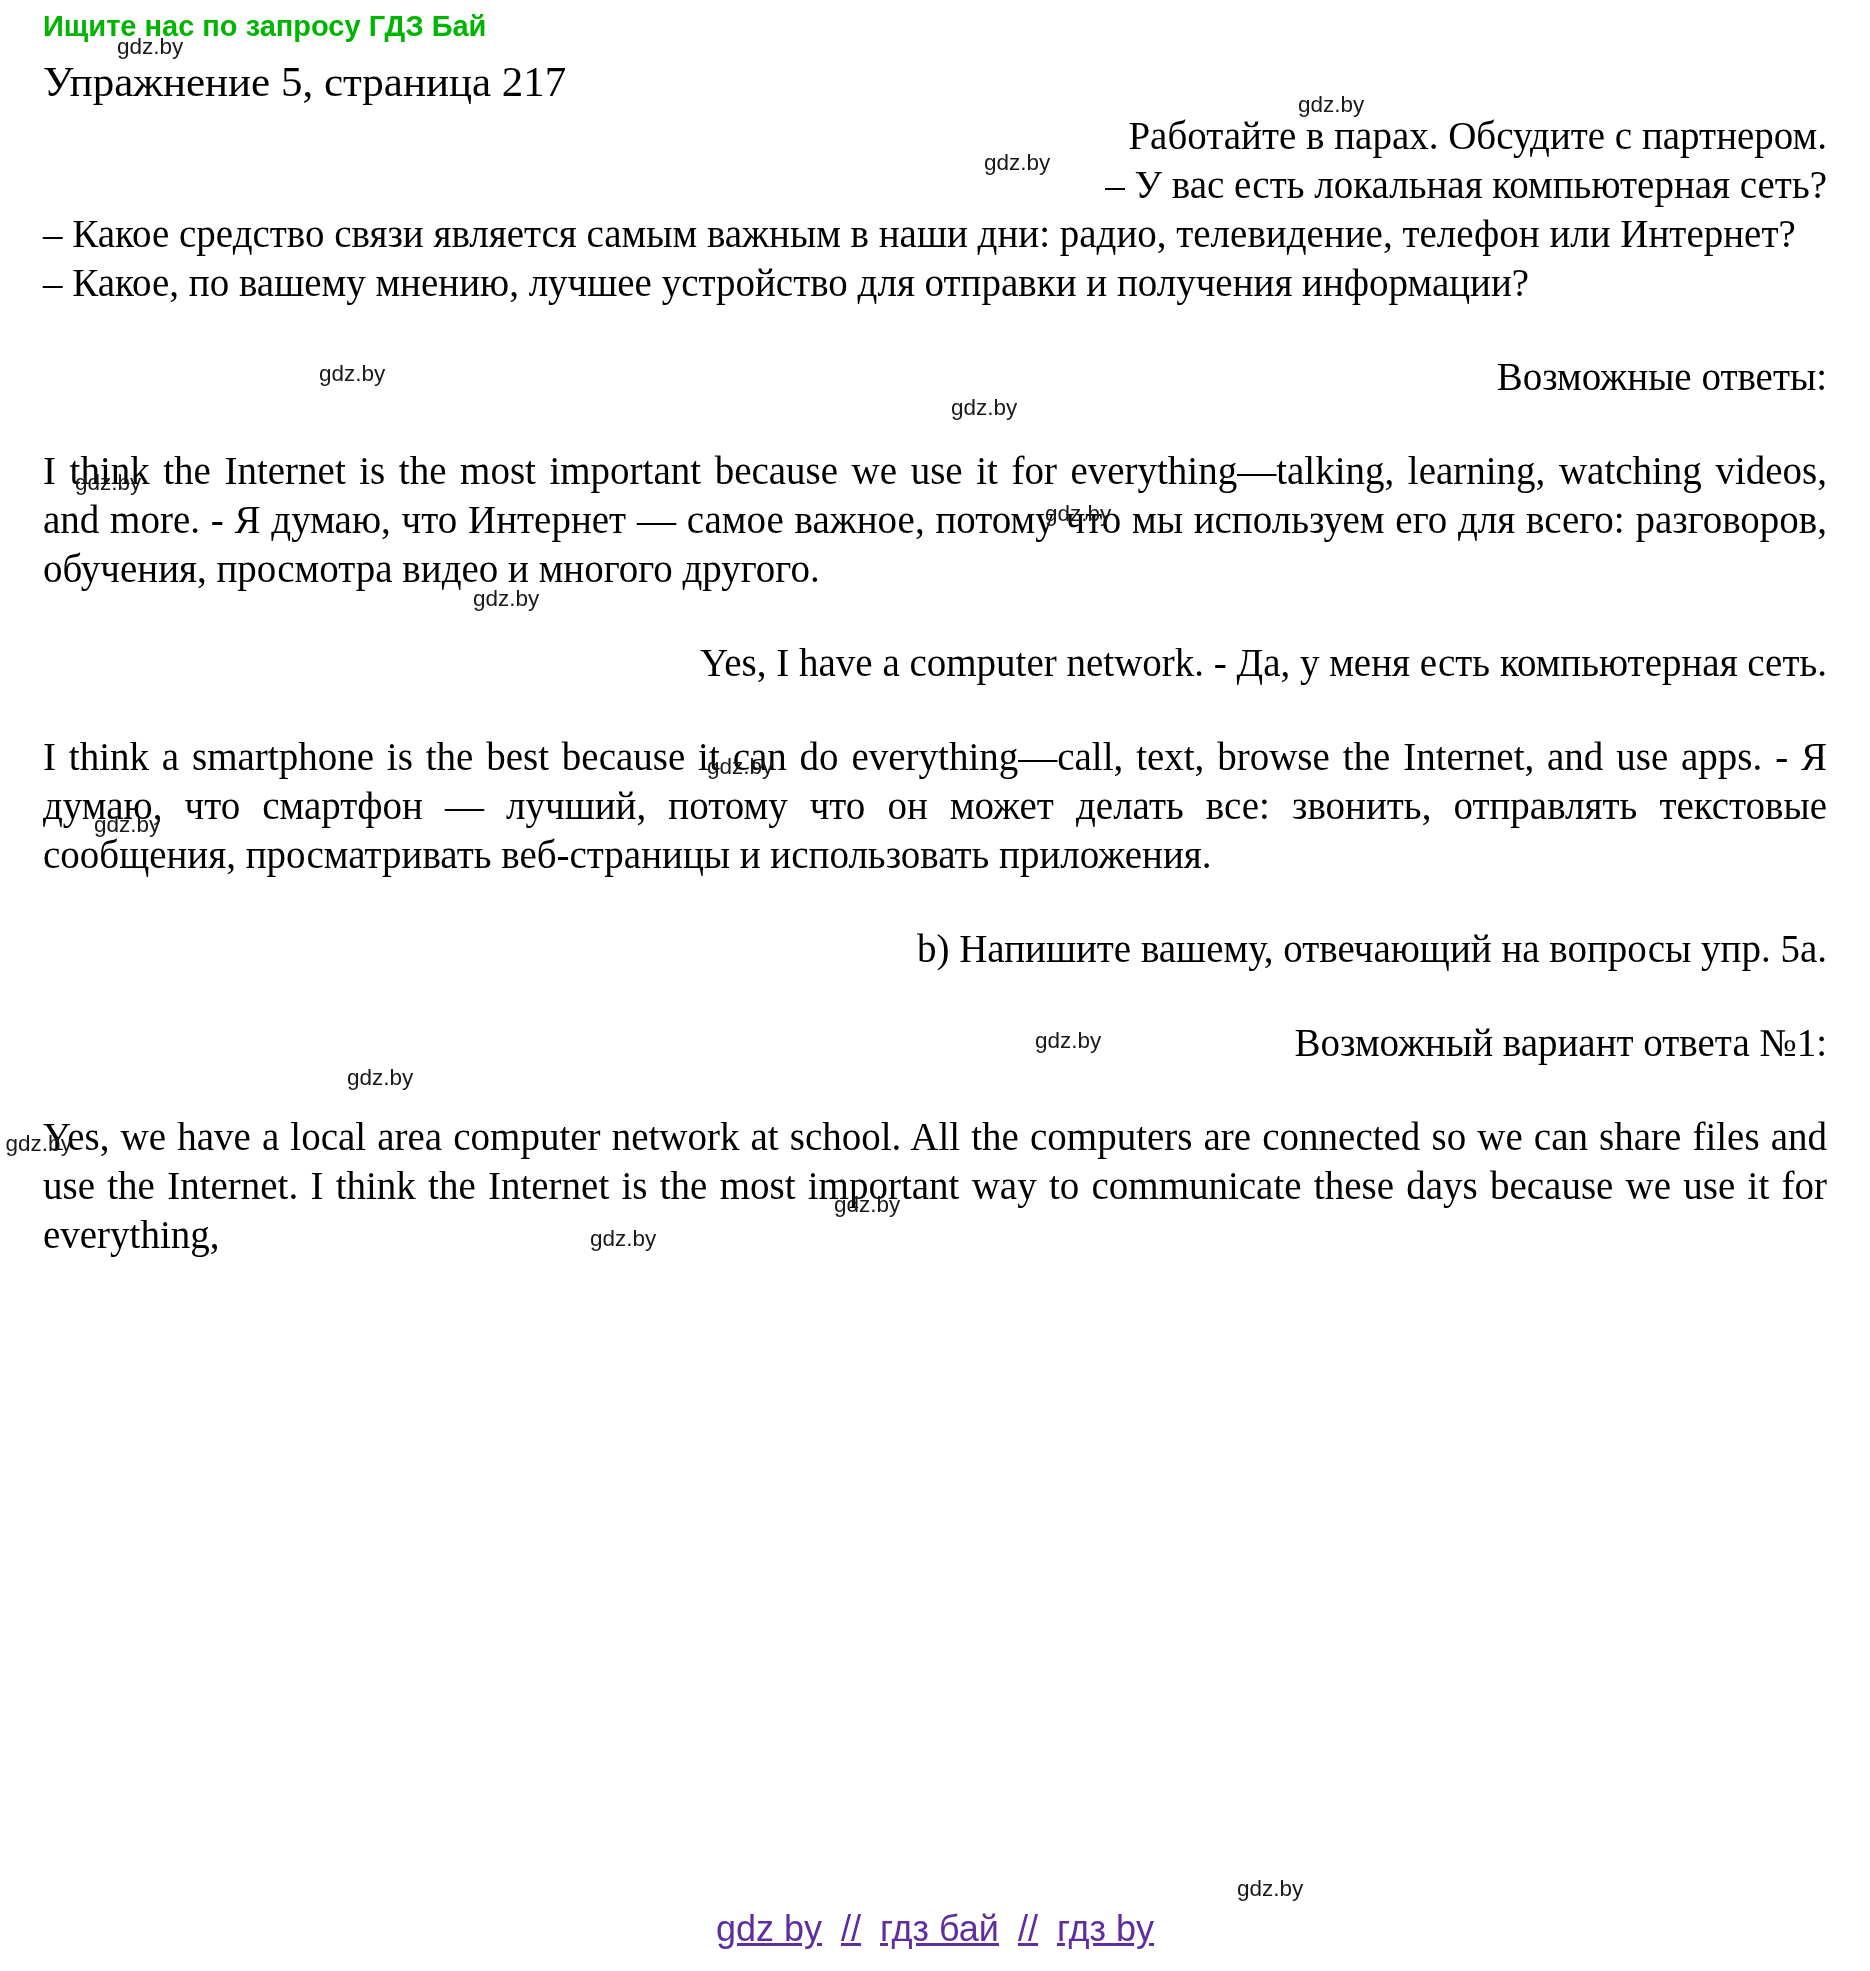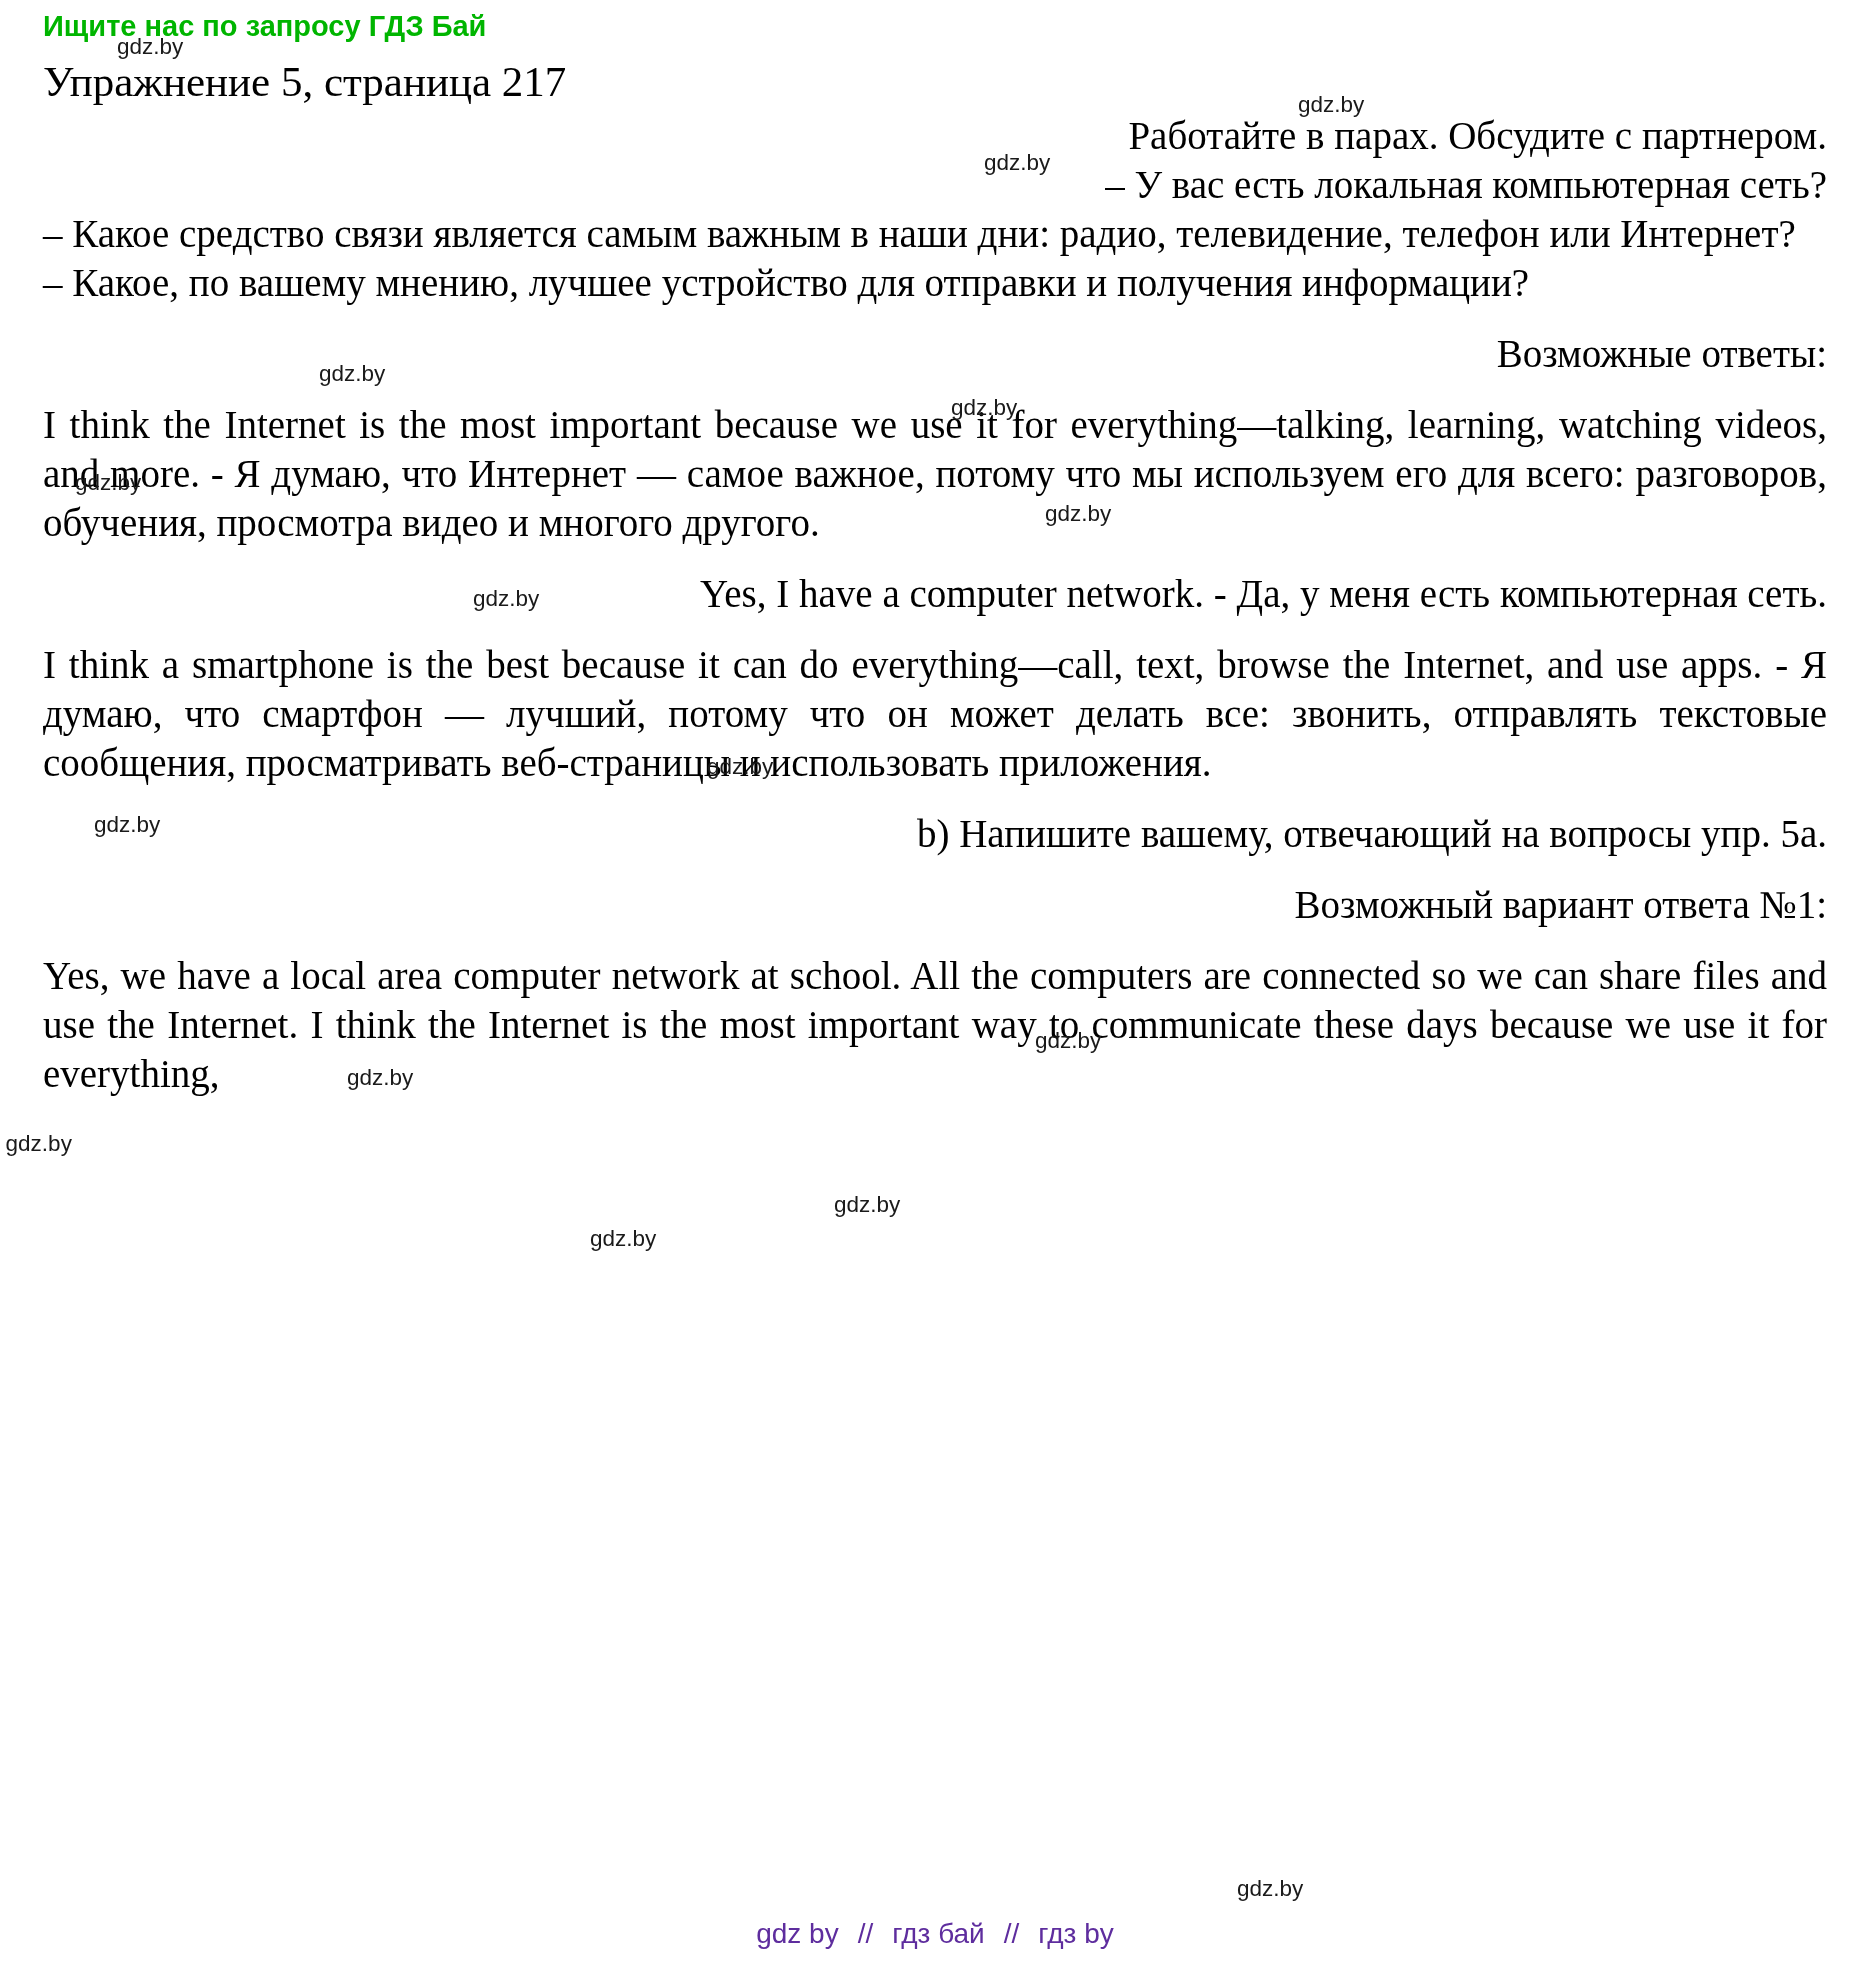--- a/index.html
+++ b/index.html
@@ -31,37 +31,38 @@
   }
   p.line {
     font-size: 39px;
     line-height: 49px;
     text-align: right;
   }
   p.just {
     text-align: justify;
     text-align-last: left;
   }
-  p.gap { margin-top: 22px; }
+  p.gap { margin-top: 45px; }
   .wm {
     position: absolute;
     font-family: Liberation Sans, sans-serif;
     font-size: 22.5px;
     color: #1a1a1a;
     white-space: nowrap;
   }
   .footer {
     position: absolute;
     left: 0;
     bottom: 20.6px;
     width: 100%;
     text-align: center;
     font-family: "Liberation Sans", sans-serif;
-    font-size: 28px;
+    font-size: 36px;
     color: #5e2d9e;
+    text-decoration: underline;
   }
   .footer .flink {
     color: #5e2d9e;
     cursor: pointer;
   }
   .footer .fsep {
     margin: 0 19px;
     color: #5e2d9e;
   }
 </style>

